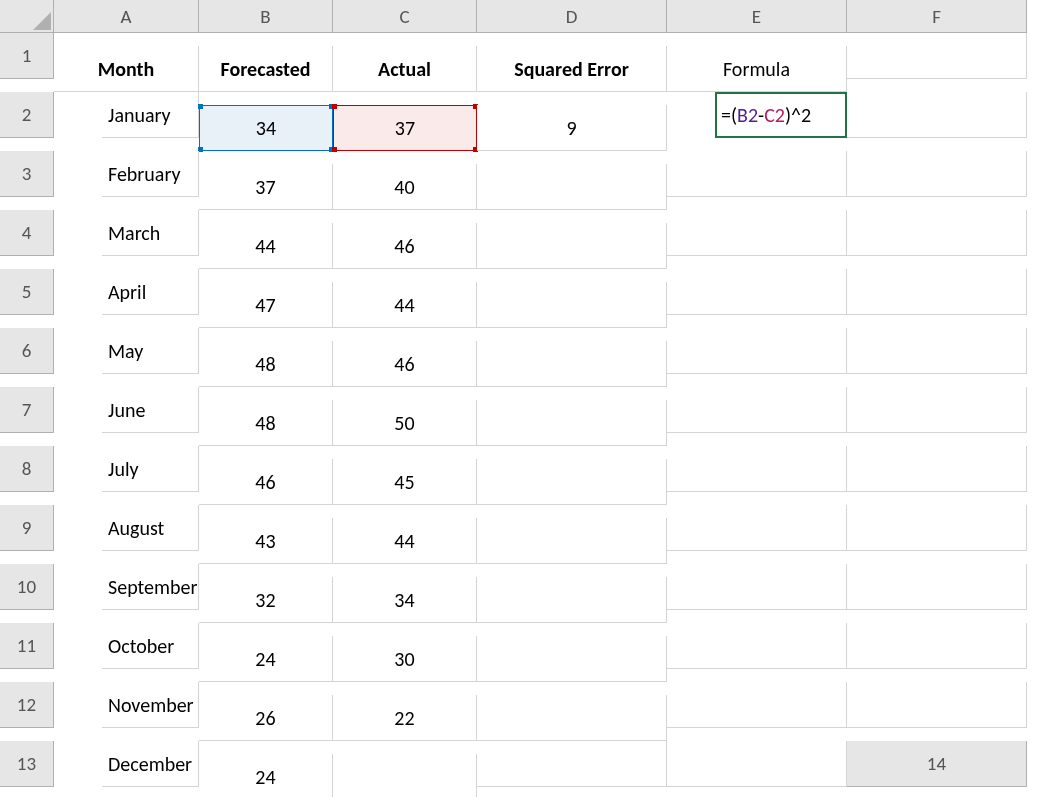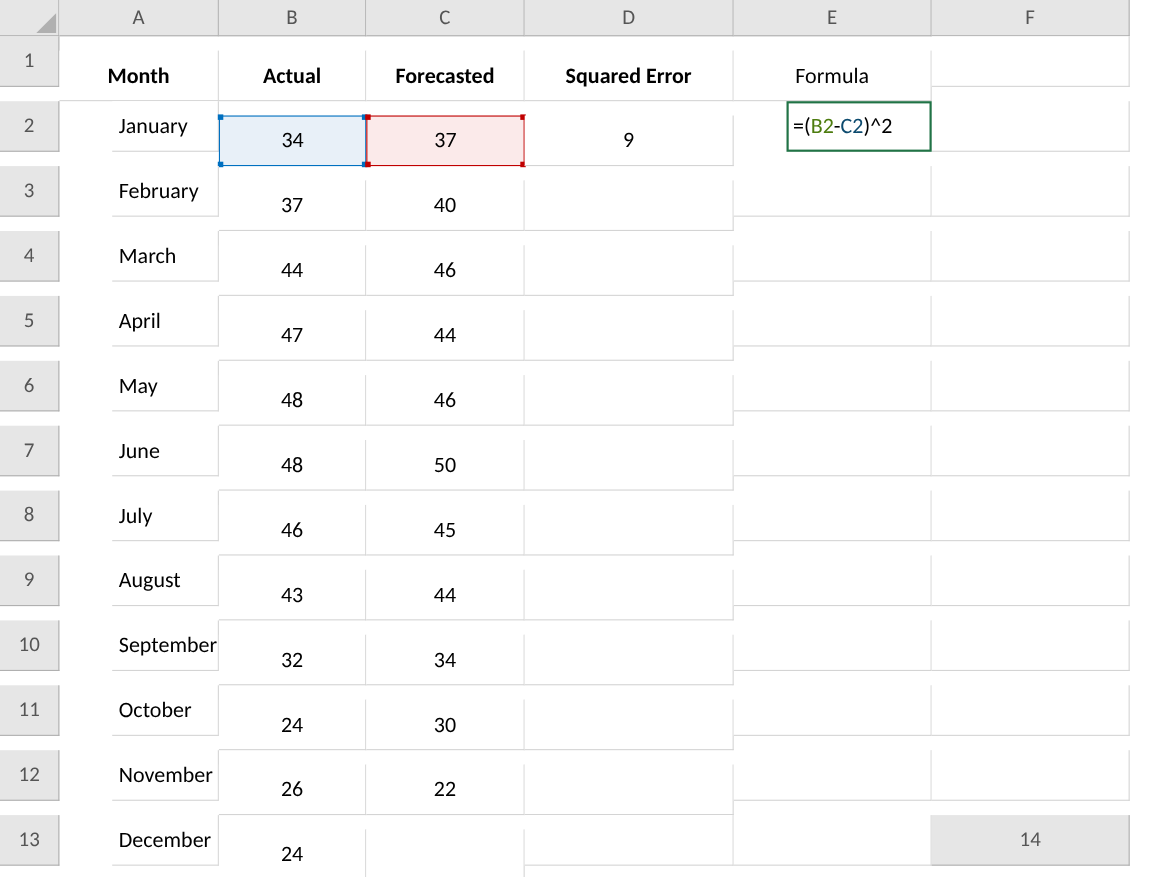--- a/index.html
+++ b/index.html
@@ -120,41 +120,41 @@
     .active-cell {
       border: 2px solid #217346 !important;
       padding: 0 4px;
       z-index: 2;
     }
     .formula-text {
       display: flex;
       align-items: center;
       white-space: nowrap;
     }
-    .f-blue { color: #4d7c0f; }
-    .f-red { color: #0c4a6e; text-align: center; }
+    .f-blue { color: #4c1d95; }
+    .f-red { color: #be185d; text-align: center; }
     .f-black { color: #000000; }
   </style>
 </head>
 <body>
 
 <div class="spreadsheet">
 
   <div class="corner"></div>
   <div class="cell header-cell">A</div>
   <div class="cell header-cell">B</div>
   <div class="cell header-cell">C</div>
   <div class="cell header-cell">D</div>
   <div class="cell header-cell">E</div>
   <div class="cell header-cell">F</div>
 
   <div class="cell row-header">1</div>
   <div class="cell bold center">Month</div>
+  <div class="cell bold center">Forecasted</div>
   <div class="cell bold center">Actual</div>
-  <div class="cell bold center">Forecasted</div>
   <div class="cell bold center">Squared Error</div>
   <div class="cell center">Formula</div>
   <div class="cell"></div>
 
   <div class="cell row-header">2</div>
   <div class="cell left">January</div>
   <div class="cell center ref-blue">
       <span class="dot-tr"></span>
       <span class="dot-bl"></span>
       <span>34</span>

